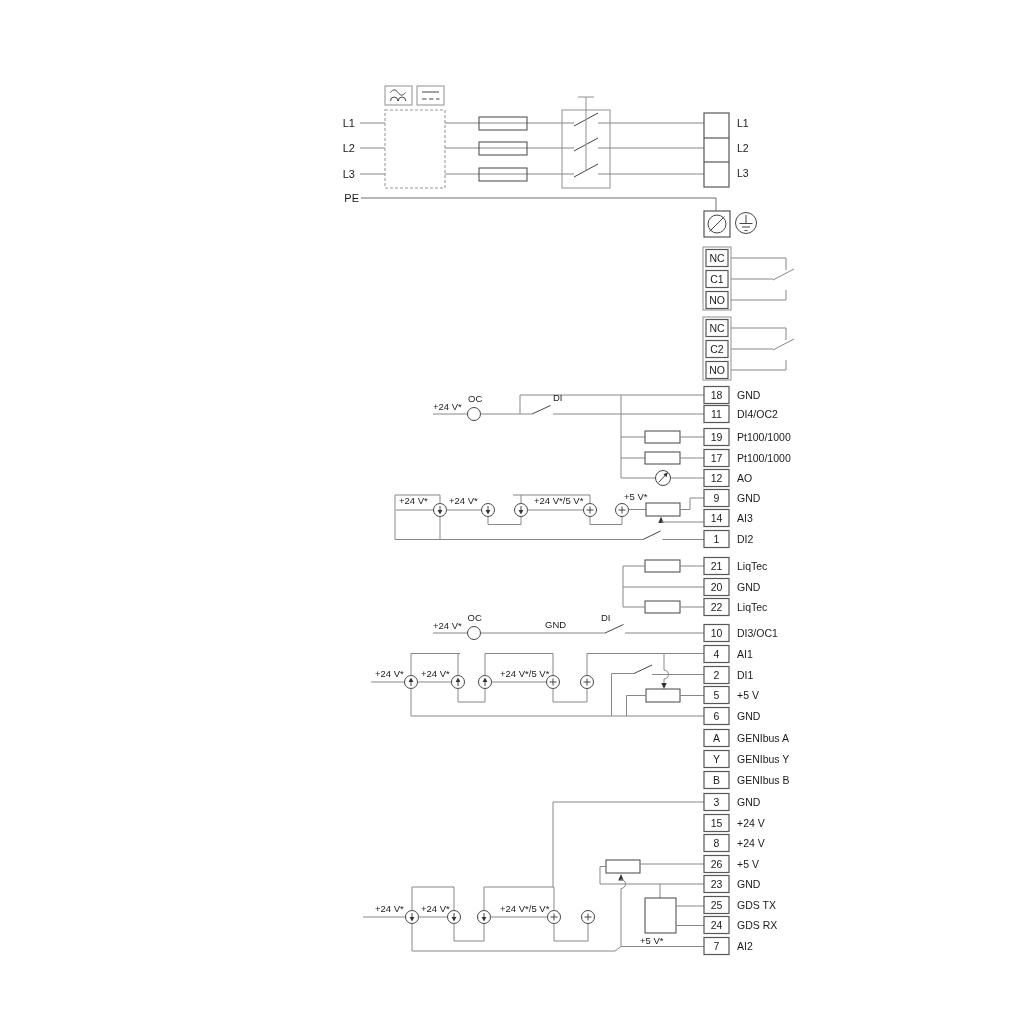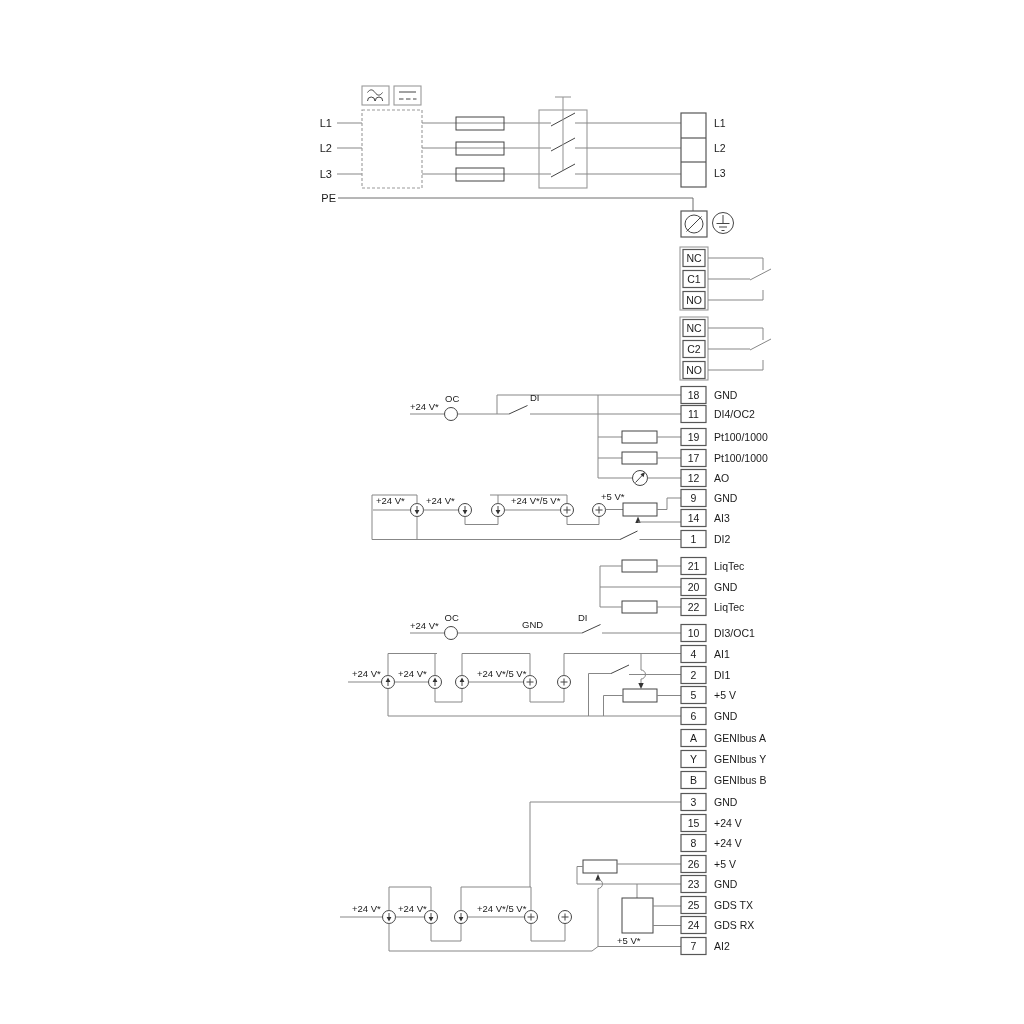--- a/index.html
+++ b/index.html
@@ -1,17 +1,17 @@
 <!DOCTYPE html>
 <html><head>
 <meta charset="utf-8">
 <style>
   html,body{margin:0;padding:0;background:#fff;}
   #canvas{position:relative;width:944px;height:1024px;background:#ffffff;overflow:hidden;
-          font-family:"Liberation Sans", sans-serif;}
+          font-family:"Liberation Sans", sans-serif;margin-left:23px;}
   svg{position:absolute;left:0;top:0;}
   svg text{fill:#1a1a1a;font-family:"Liberation Sans", sans-serif;}
   .wire{stroke:#878787;stroke-width:1;fill:none;}
   .wire2{stroke:#6e6e6e;stroke-width:1;fill:none;}
   .sym{stroke:#454545;stroke-width:1;fill:none;}
   .symf{fill:#333;stroke:none;}
   .box{stroke:#9a9a9a;stroke-width:1.1;fill:none;}
   .cell{stroke:#575757;stroke-width:1.2;fill:#ffffff;}
   .tnum{font-size:10.5px;text-anchor:middle;}
   .tlab{font-size:10.5px;}

